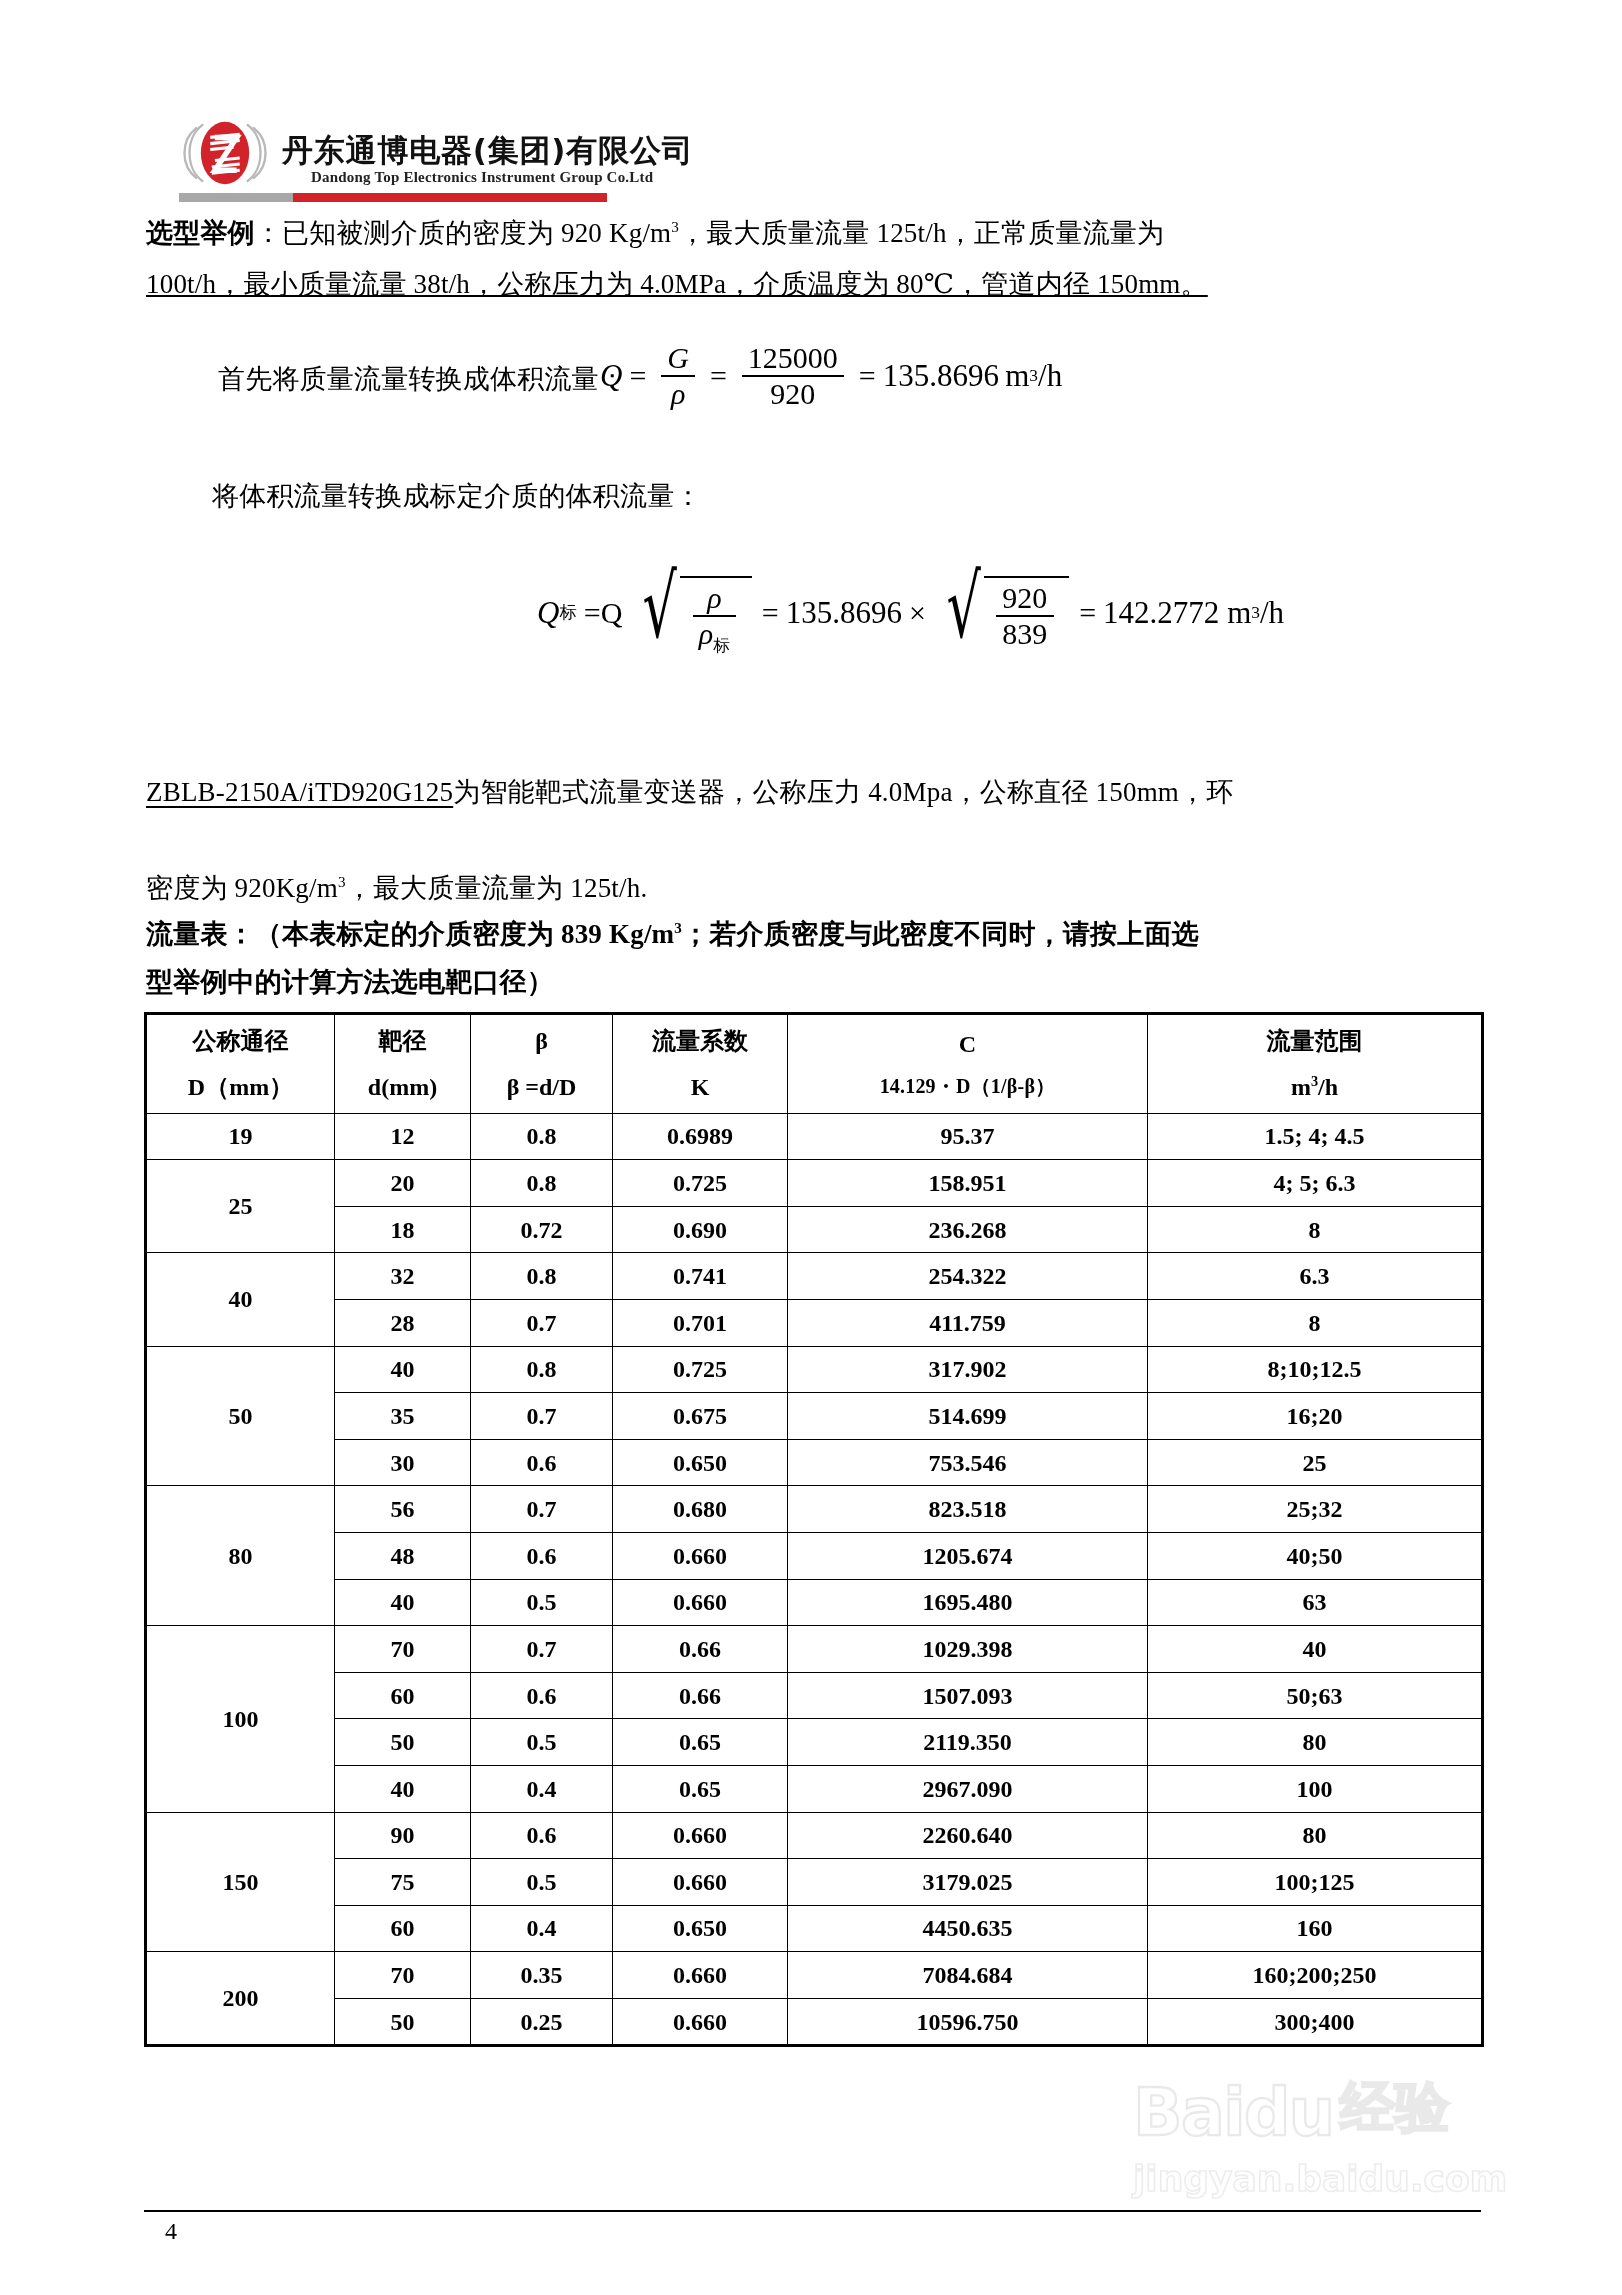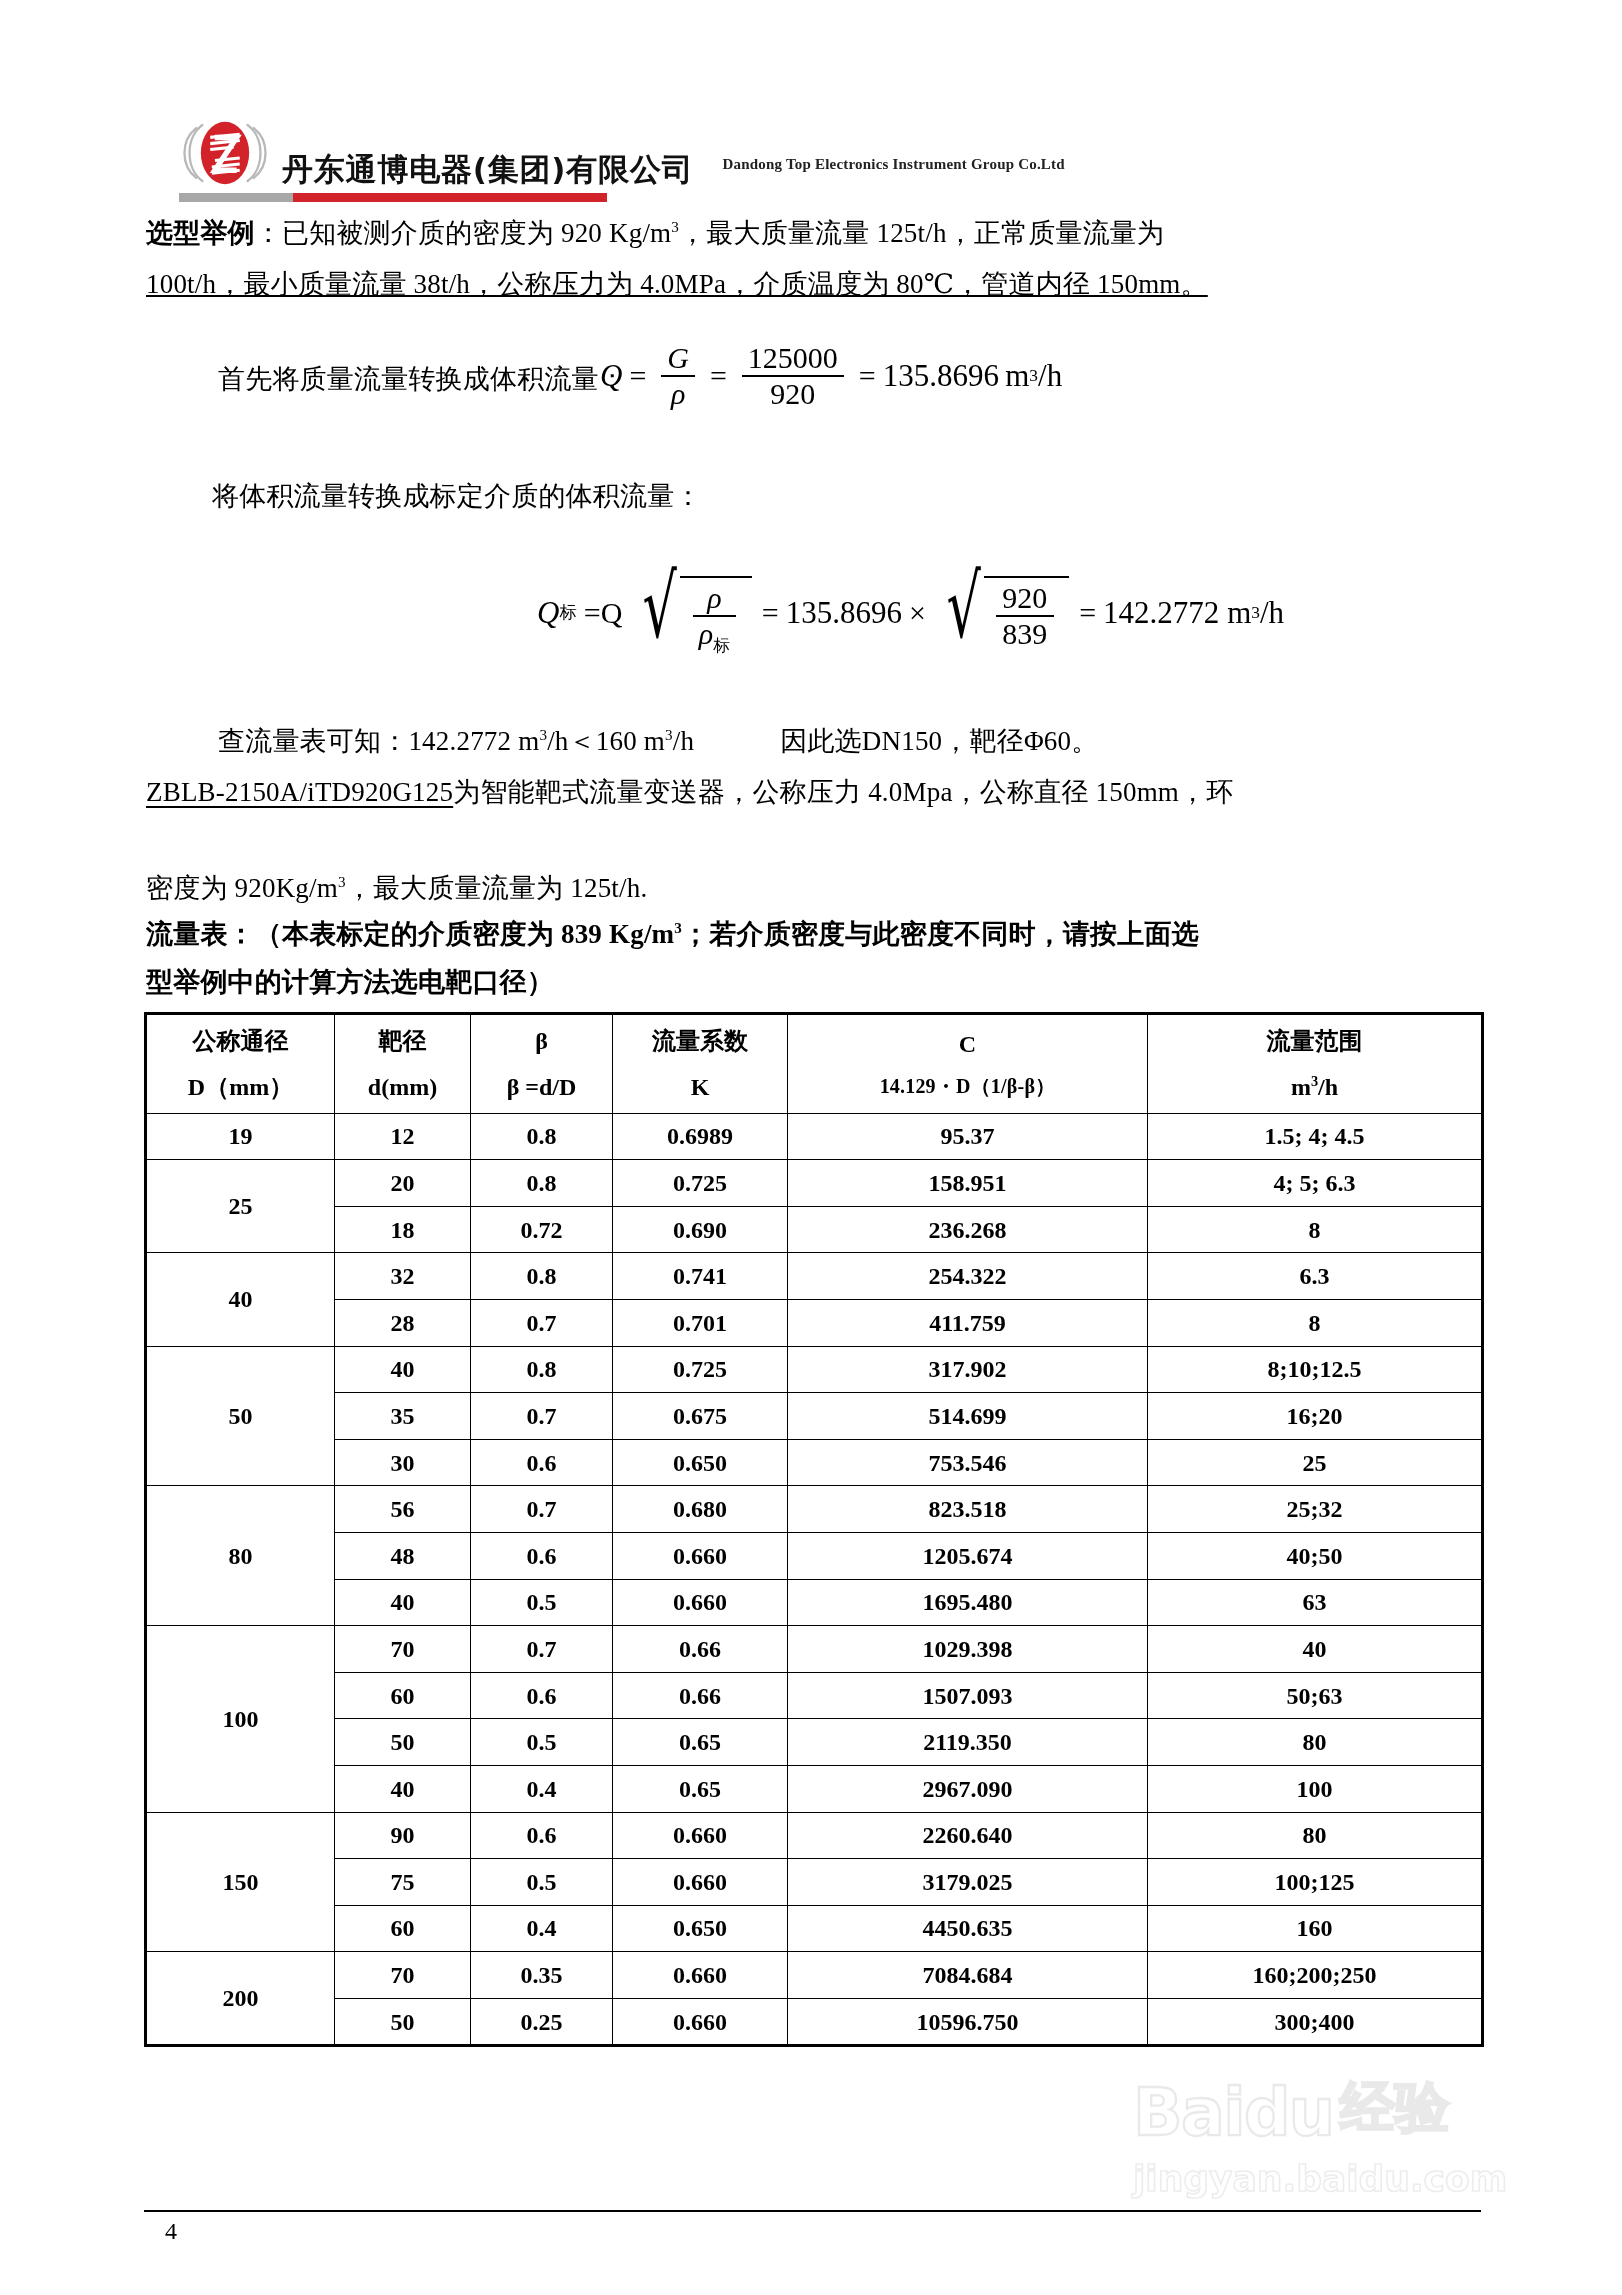--- a/index.html
+++ b/index.html
@@ -9,21 +9,21 @@
     font-family:"Liberation Serif","DejaVu Serif",serif;
     color:#000;
     position:relative;
     overflow:hidden;
   }
   .page{position:relative;width:1623px;height:2295px;}
 
   
   .header{position:absolute;left:179px;top:117px;display:flex;align-items:flex-end;}
   .logo-mark{width:92px;height:72px;position:relative;flex:0 0 auto;margin-right:11px;}
-  .logo-text{display:flex;flex-direction:row;justify-content:flex-end;padding-bottom:3.1px;}
+  .logo-text{display:flex;flex-direction:column;justify-content:flex-end;padding-bottom:3.1px;}
   .logo-cn{font-family:"DejaVu Sans","Liberation Sans",sans-serif;font-weight:bold;font-size:31px;letter-spacing:0.8px;line-height:1.05;color:#111;}
   .logo-en{font-family:"Liberation Serif","DejaVu Serif",serif;font-weight:bold;font-size:15px;letter-spacing:0.2px;color:#222;margin-top:2.3px;margin-left:29px;}
   .logo-rule{position:absolute;left:179px;top:193px;width:428px;height:8.6px;display:flex;}
   .logo-rule .grey{flex:0 0 114px;background:#a8a8a8;}
   .logo-rule .red{flex:1 1 auto;background:#d2232a;}
   p.para{
     margin:0;
     font-size:27px;
     line-height:1.0;
     letter-spacing:0.2px;
@@ -194,23 +194,20 @@
         </span>
       </span>
     </span>
     <span class="op">=</span>
     <span>142.2772</span>
     <span style="margin-left:7.8px">m</span>
       <sup class="s3">3</sup>
       <span>/h</span>
   </div>
 
-  <p class="para l-look">
-    <span>查流量表可知：142.2772 m</span><sup class="s3">3</sup><span>/h＜160 m</span><sup class="s3">3</sup><span>/h</span><span style="display:inline-block;width:86px"></span><span>因此选DN150，靶径Φ60。</span>
-  </p>
 
   <p class="para l-zb">
     <span class="ul">ZBLB-2150A/iTD920G125</span><span>为智能靶式流量变送器，公称压力 4.0Mpa，公称直径 150mm，环</span>
   </p>
   <p class="para l-zb3">
     <span>密度为 920Kg/m</span><sup class="s3">3</sup><span>，最大质量流量为 125t/h.</span>
   </p>
 
   <p class="para bold l-tab1">
     <span>流量表</span><span>：（本表标定的介质密度为 839 Kg/m</span><sup class="s3">3</sup><span>；若介质密度与此密度不同时，请按上面选</span>

